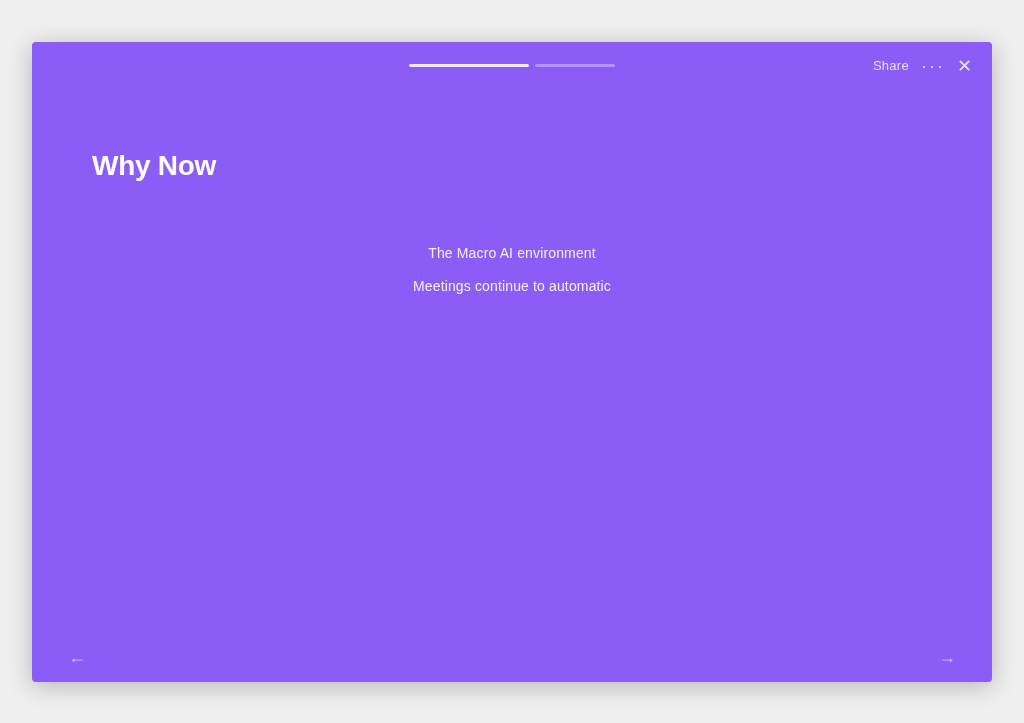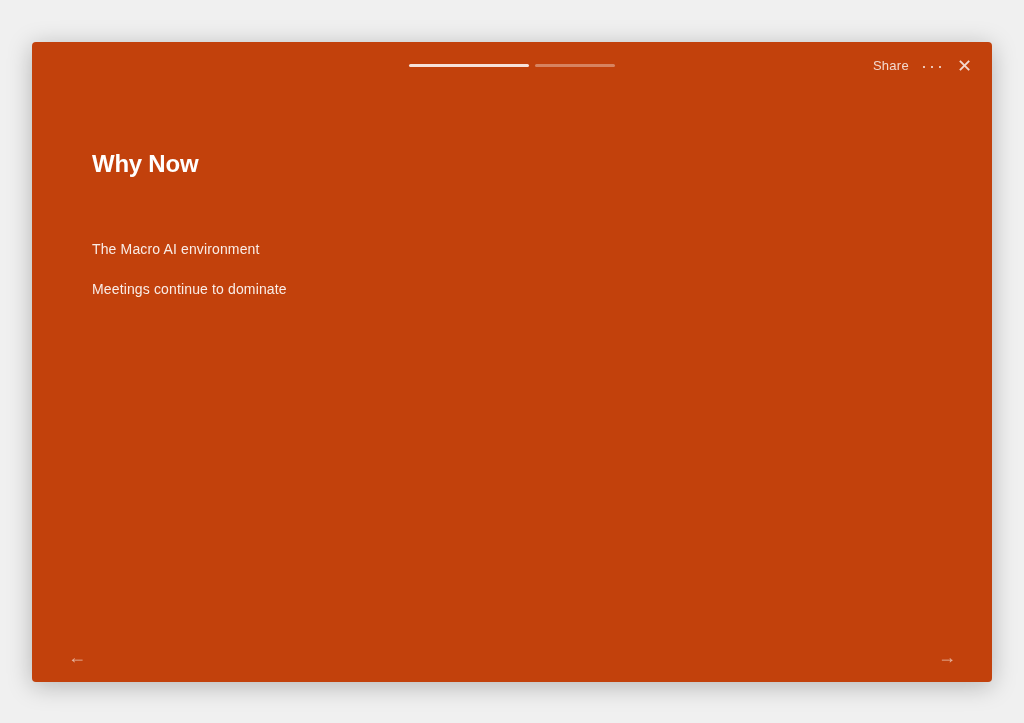--- a/index.html
+++ b/index.html
@@ -13,21 +13,21 @@
       display: flex;
       align-items: center;
       justify-content: center;
       min-height: 100vh;
       font-family: -apple-system, BlinkMacSystemFont, 'Segoe UI', sans-serif;
     }
 
     .presentation-window {
       width: 960px;
       height: 640px;
-      background: #c2410c;
+      background: #8b5cf6;
       position: relative;
       border-radius: 4px;
       overflow: hidden;
       box-shadow: 0 4px 24px rgba(0,0,0,0.25);
     }
 
     
     .top-bar {
       position: absolute;
       top: 0;
@@ -107,31 +107,32 @@
       left: 0;
       right: 0;
       bottom: 48px;
       padding: 60px 60px 40px 60px;
       display: flex;
       flex-direction: column;
     }
 
     .slide-title {
       color: #ffffff;
-      font-size: 24px;
+      font-size: 28px;
       font-weight: 600;
       margin-bottom: 50px;
       letter-spacing: -0.01em;
     }
 
     .bullet-list {
       display: flex;
       flex-direction: column;
-      gap: 18px;
+      gap: 11px;
       margin-top: 10px;
+      align-items: center;
     }
 
     .bullet-item {
       color: rgba(255,255,255,0.9);
       font-size: 14px;
       font-weight: 400;
       line-height: 1.6;
       letter-spacing: 0.01em;
     }
 
@@ -172,21 +173,21 @@
       <button class="more-btn">···</button>
       <button class="close-btn">✕</button>
     </div>
   </div>
 
   <div class="slide-content">
     <h1 class="slide-title">Why Now</h1>
 
     <div class="bullet-list">
       <div class="bullet-item">The Macro AI environment</div>
-      <div class="bullet-item">Meetings continue to dominate</div>
+      <div class="bullet-item">Meetings continue to automatic</div>
     </div>
   </div>
 
   <div class="bottom-nav">
     <button class="nav-arrow">←</button>
     <button class="nav-arrow">→</button>
   </div>
 
 </div>
 

